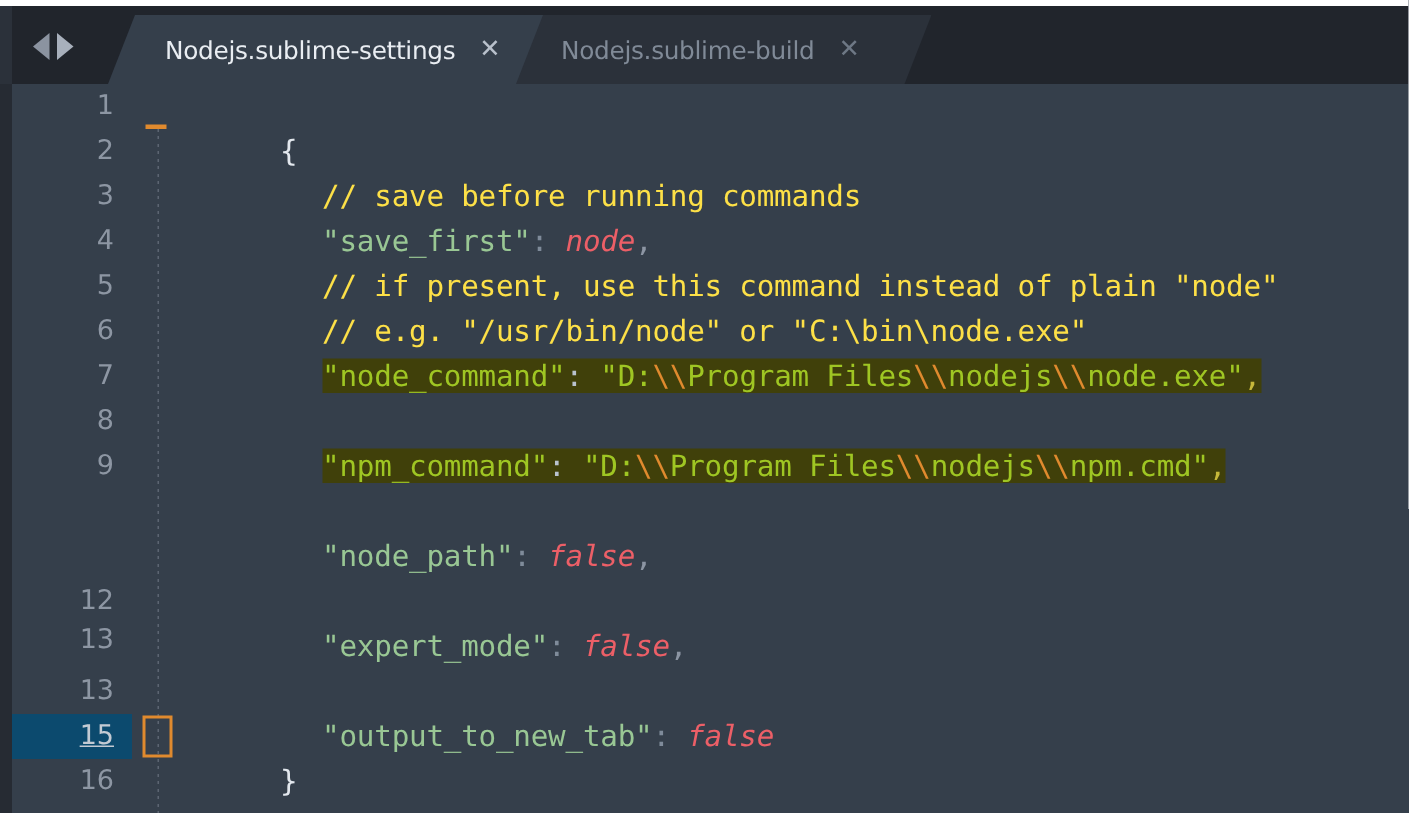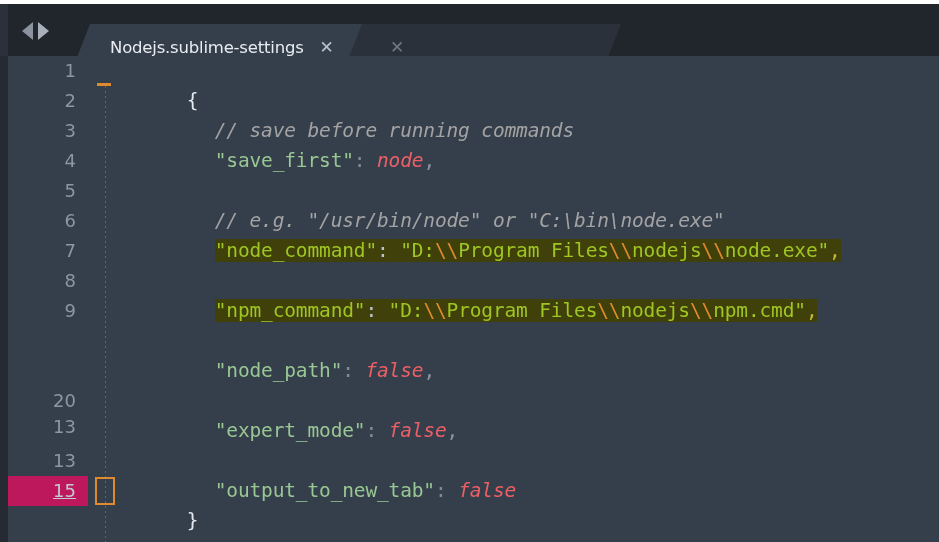--- a/index.html
+++ b/index.html
@@ -61,21 +61,20 @@
   .tab {
     position: absolute;
     top: 6px;
     height: 46px;
     box-sizing: border-box;
     display: flex;
     align-items: center;
     font-family: "DejaVu Sans", sans-serif;
     font-size: 16.5px;
     white-space: nowrap;
-    margin-top: 14px;
   }
   .tab .tab-label { letter-spacing: -0.2px; }
   .tab .tab-close {
     margin-left: 16px;
     font-size: 17px;
     line-height: 1;
     font-family: "DejaVu Sans", sans-serif;
   }
   
   .tab-active {
@@ -144,21 +143,21 @@
     height: 30px;
     line-height: 30px;
     text-align: right;
     padding-right: 12px;
     box-sizing: border-box;
     font-family: "DejaVu Sans", sans-serif;
     font-size: 18px;
     color: #8d96a3;
   }
   .ln-current {
-    background: #be185d;
+    background: #0c4a6e;
     color: #c3cad3;
     text-decoration: underline;
   }
 
   .line {
     position: absolute;
     left: 0;
     height: 30px;
     line-height: 30px;
     white-space: pre;
@@ -168,21 +167,21 @@
   }
   .line-indent { padding-left: 34px; }
   .line-noindent { padding-left: 6px; }
 
   .hl {
     background: #40400a;
     box-shadow: 0 0 0 0 transparent;
   }
 
   
-  .t-comment  { color: #a3a3a3; font-style: italic; }
+  .t-comment  { color: #fde047; }
   .t-brace    { color: #e3e8ee; }
   .t-key      { color: #99c794; }
   .t-colon    { color: #7f8b9a; }
   .t-bool     { color: #ec5f67; font-style: italic; }
   .t-comma    { color: #8c95a3; }
   .t-str-hl   { color: #9fc623; }
   .t-key-hl   { color: #9fc623; }
   .t-esc      { color: #e08a2e; }
   .t-colon-hl { color: #b9c2ce; }
   .t-comma-hl { color: #c6b83a; }
@@ -208,20 +207,21 @@
 
   <div class="tabbar">
     <div class="tabbar-left-edge"></div>
 
     <div class="navarrows">
       <div class="arrow arrow-left"></div>
       <div class="arrow arrow-right"></div>
     </div>
 
     <div class="tab tab-inactive">
+      <span class="tab-label">Nodejs.sublime-build</span>
       <span class="tab-close">✕</span>
     </div>
 
     <div class="tab tab-active">
       <span class="tab-label">Nodejs.sublime-settings</span>
       <span class="tab-close">✕</span>
     </div>
   </div>
 
   <div class="editor">
@@ -230,43 +230,47 @@
     <div class="gutter">
       <div class="ln" style="top:0px">1</div>
       <div class="ln" style="top:30px">2</div>
       <div class="ln" style="top:60px">3</div>
       <div class="ln" style="top:90px">4</div>
       <div class="ln" style="top:120px">5</div>
       <div class="ln" style="top:150px">6</div>
       <div class="ln" style="top:180px">7</div>
       <div class="ln" style="top:210px">8</div>
       <div class="ln" style="top:240px">9</div>
-      <div class="ln" style="top:330px">20</div>
+      <div class="ln" style="top:330px">12</div>
       <div class="ln" style="top:356px">13</div>
       <div class="ln" style="top:390px">13</div>
       <div class="ln ln-current" style="top:420px">15</div>
+      <div class="ln" style="top:450px">16</div>
     </div>
 
     <div class="code-area">
 
       <div class="indent-guide"></div>
 
       <div class="line line-noindent" style="top:0px">
         <span class="t-brace">{</span>
       </div>
       <div class="brace-match-underline" style="top:27px; left:9px; width:14px;"></div>
 
       <div class="line line-indent" style="top:30px">
         <span class="t-comment">// save before running commands</span>
       </div>
 
       <div class="line line-indent" style="top:60px">
         <span class="t-key">"save_first"</span><span class="t-colon">: </span><span class="t-bool">node</span><span class="t-comma">,</span>
       </div>
 
+      <div class="line line-indent" style="top:90px">
+        <span class="t-comment">// if present, use this command instead of plain "node"</span>
+      </div>
 
       <div class="line line-indent" style="top:120px">
         <span class="t-comment">// e.g. "/usr/bin/node" or "C:\bin\node.exe"</span>
       </div>
 
       <div class="line line-indent" style="top:150px">
         <span class="hl"><span class="t-key-hl">"node_command"</span><span class="t-colon-hl">: </span><span class="t-str-hl">"D:</span><span class="t-esc">\\</span><span class="t-str-hl">Program Files</span><span class="t-esc">\\</span><span class="t-str-hl">nodejs</span><span class="t-esc">\\</span><span class="t-str-hl">node.exe"</span><span class="t-comma-hl">,</span></span>
       </div>
 
 

